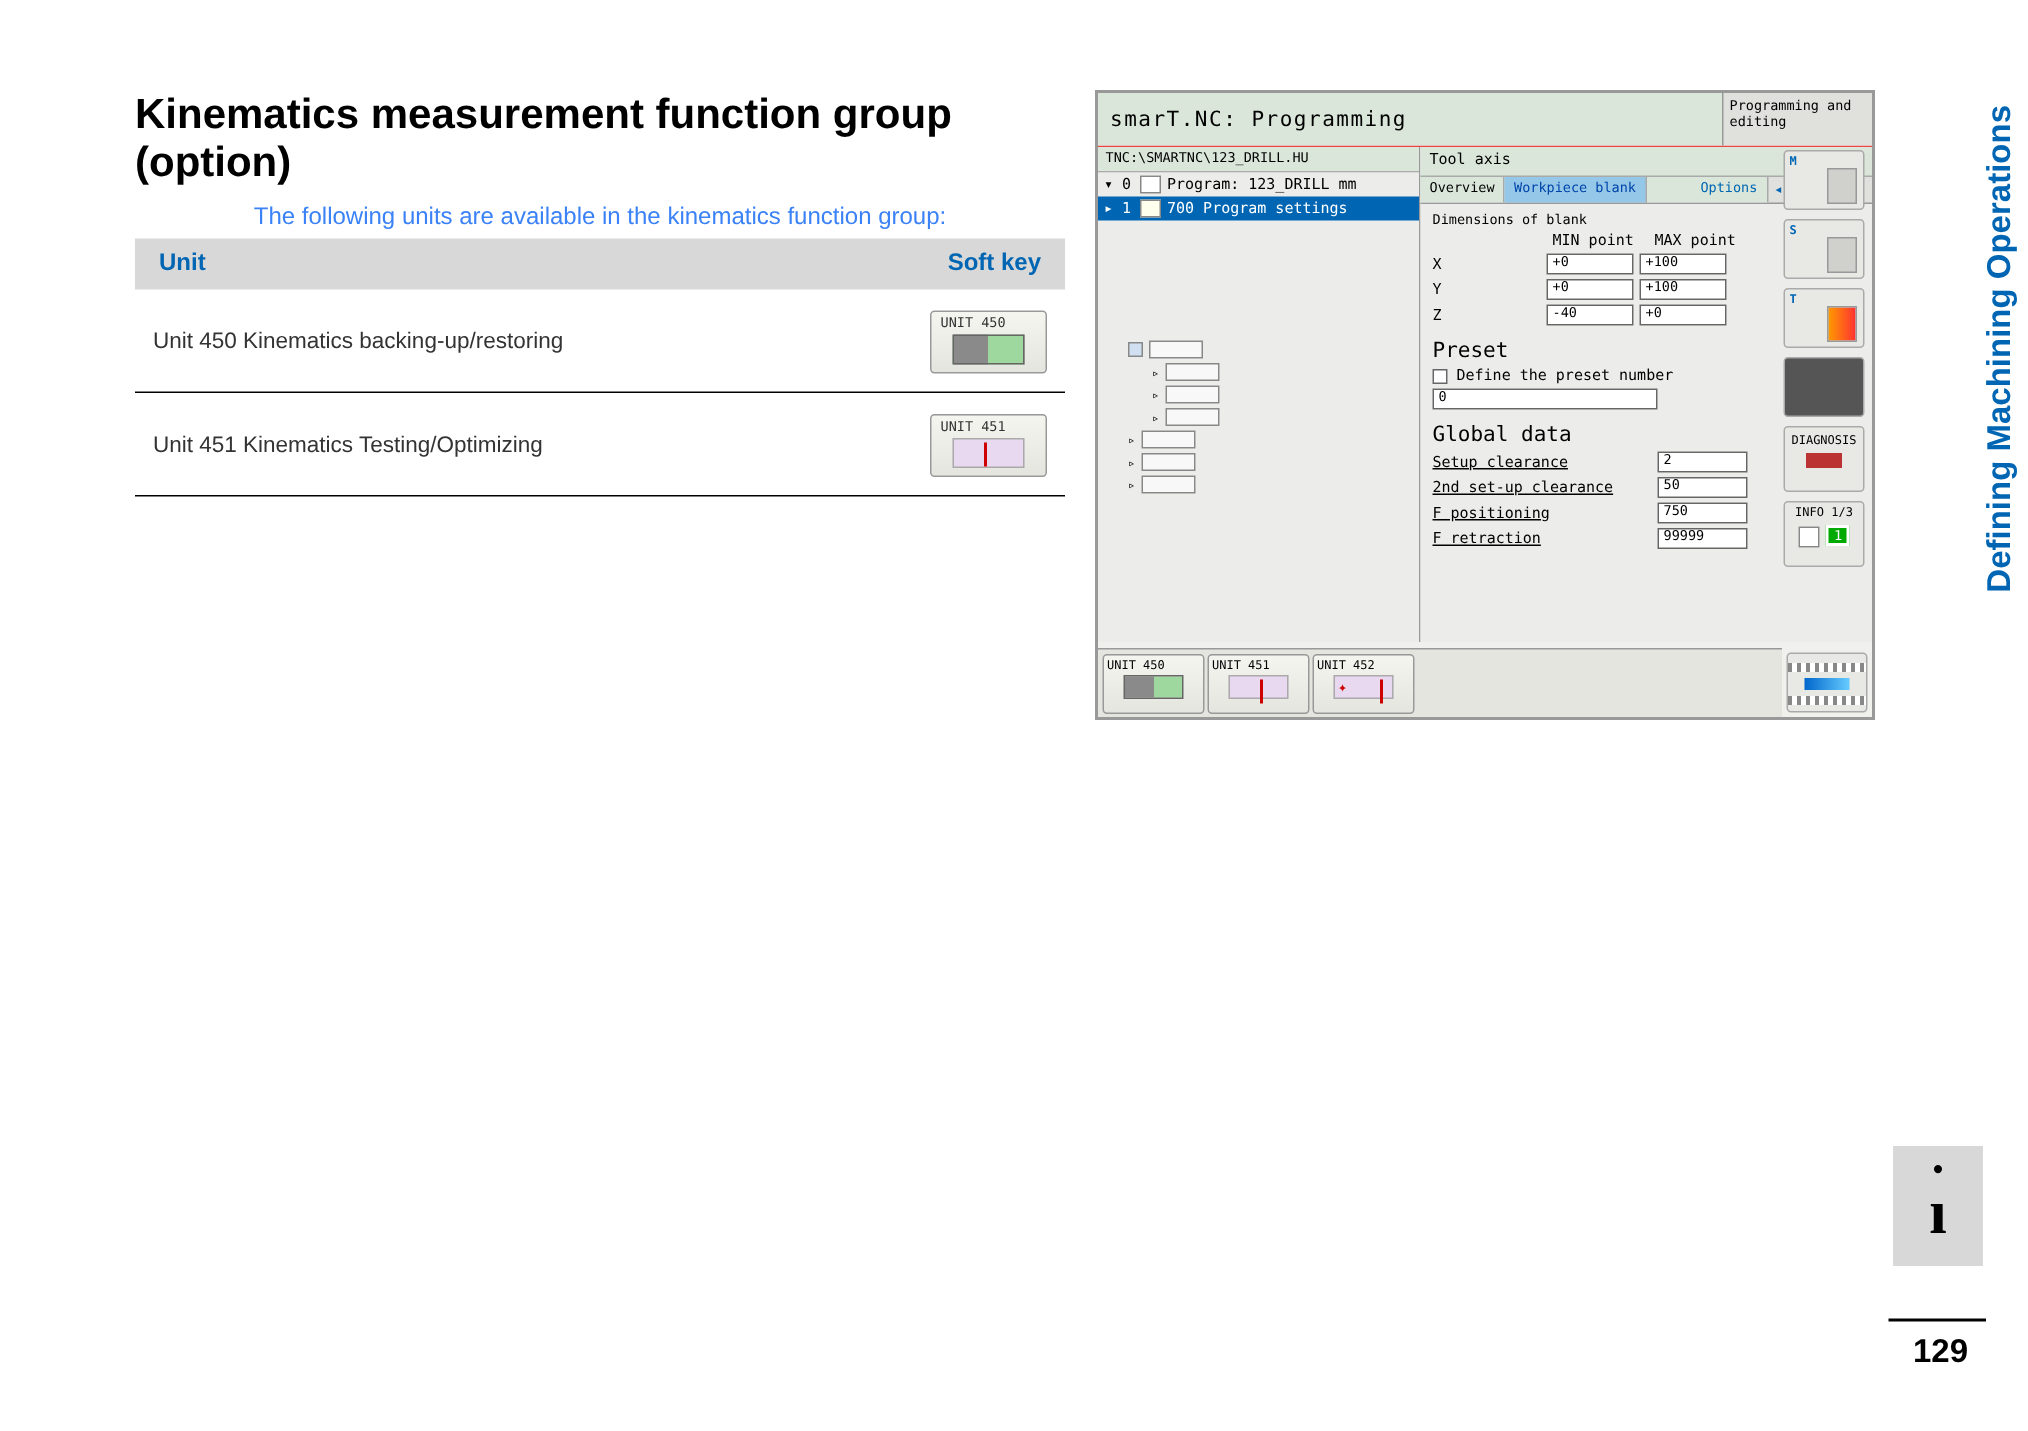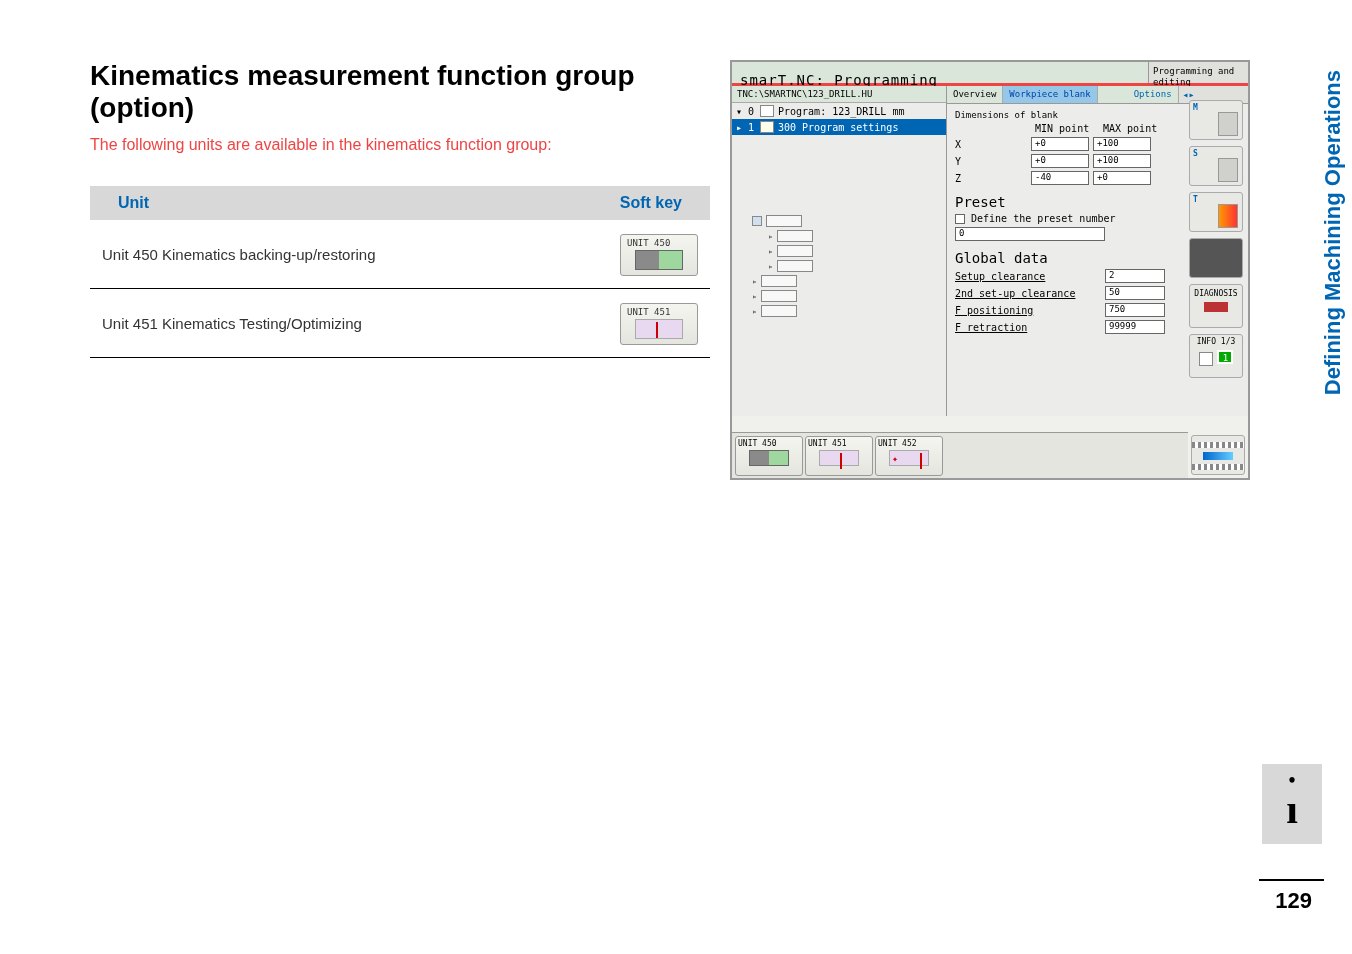--- a/index.html
+++ b/index.html
@@ -24,33 +24,34 @@
       width: 620px;
     }
     .section-title {
       font-size: 28px;
       font-weight: bold;
       color: #000;
       margin-bottom: 12px;
     }
     .intro-text {
       font-size: 16px;
-      color: #ef4444;
-      margin-bottom: 32px;
+      color: #3b82f6;
+      margin-bottom: 5px;
+      text-align: center;
     }
     .unit-table {
       width: 100%;
       border-collapse: collapse;
     }
     .table-header {
       background: #d8d8d8;
     }
     .table-header th {
       text-align: left;
-      padding: 8px 28px;
+      padding: 8px 16px;
       font-size: 16px;
       font-weight: bold;
       color: #0066b3;
     }
     .table-header th:last-child {
       text-align: right;
       width: 120px;
     }
     .unit-table tbody tr {
       border-bottom: 1px solid #000;
@@ -138,22 +139,22 @@
       width: 520px;
       height: 420px;
       border: 2px solid #999;
       background: #f0f0ec;
       font-family: monospace;
       font-size: 10px;
       position: relative;
     }
     .scr-header {
       display: flex;
-      height: 24px;
-      border-bottom: 3px solid #ef4444;
+      height: 36px;
+      border-bottom: 1px solid #ef4444;
       justify-content: space-between;
     }
     .scr-title-bar {
       flex: 1;
       background: #d9e6d9;
       padding: 10px 8px;
       font-size: 14px;
       letter-spacing: 1px;
       color: #000;
     }
@@ -554,21 +555,21 @@
       <div class="scr-left">
         <div class="scr-path">TNC:\SMARTNC\123_DRILL.HU</div>
         <div class="tree-row prog">
           <span class="tr-num">▾ <span>0</span></span>
           <span class="tr-icon"></span>
           <span>Program: 123_DRILL mm</span>
         </div>
         <div class="tree-row highlighted">
           <span class="tr-num" style="background:#0066b3">▸ <span>1</span></span>
           <span class="tr-icon" style="background:#ffe"></span>
-          <span>300 Program settings</span>
+          <span>700 Program settings</span>
         </div>
         <div class="hollow-tree">
           <div class="hollow-box hollow-top">
               <span class="hb-square"></span>
               <span class="hb-rect"></span>
             </div>
           <div class="hollow-sub">
             <div class="hollow-box">
                 <span style="font-size:8px">▹</span>
                 <span class="hb-rect"></span>
@@ -590,20 +591,24 @@
               <span style="font-size:8px">▹</span>
               <span class="hb-rect"></span>
             </div>
           <div class="hollow-box">
               <span style="font-size:8px">▹</span>
               <span class="hb-rect"></span>
             </div>
         </div>
       </div>
       <div class="scr-right">
+        <div class="tool-axis-row">
+          <span>Tool axis</span>
+          <span class="axis-badge">Z</span>
+        </div>
         <div class="tab-row">
           <div class="tab">Overview</div>
           <div class="tab active">Workpiece blank</div>
           <div class="tab hint">Options</div>
           <div class="tab-arrows">◂▸</div>
         </div>
         <div class="form-area" style="padding-right:60px">
           <div class="form-label">Dimensions of blank</div>
           <div class="dim-header">
             <span>MIN point</span>

